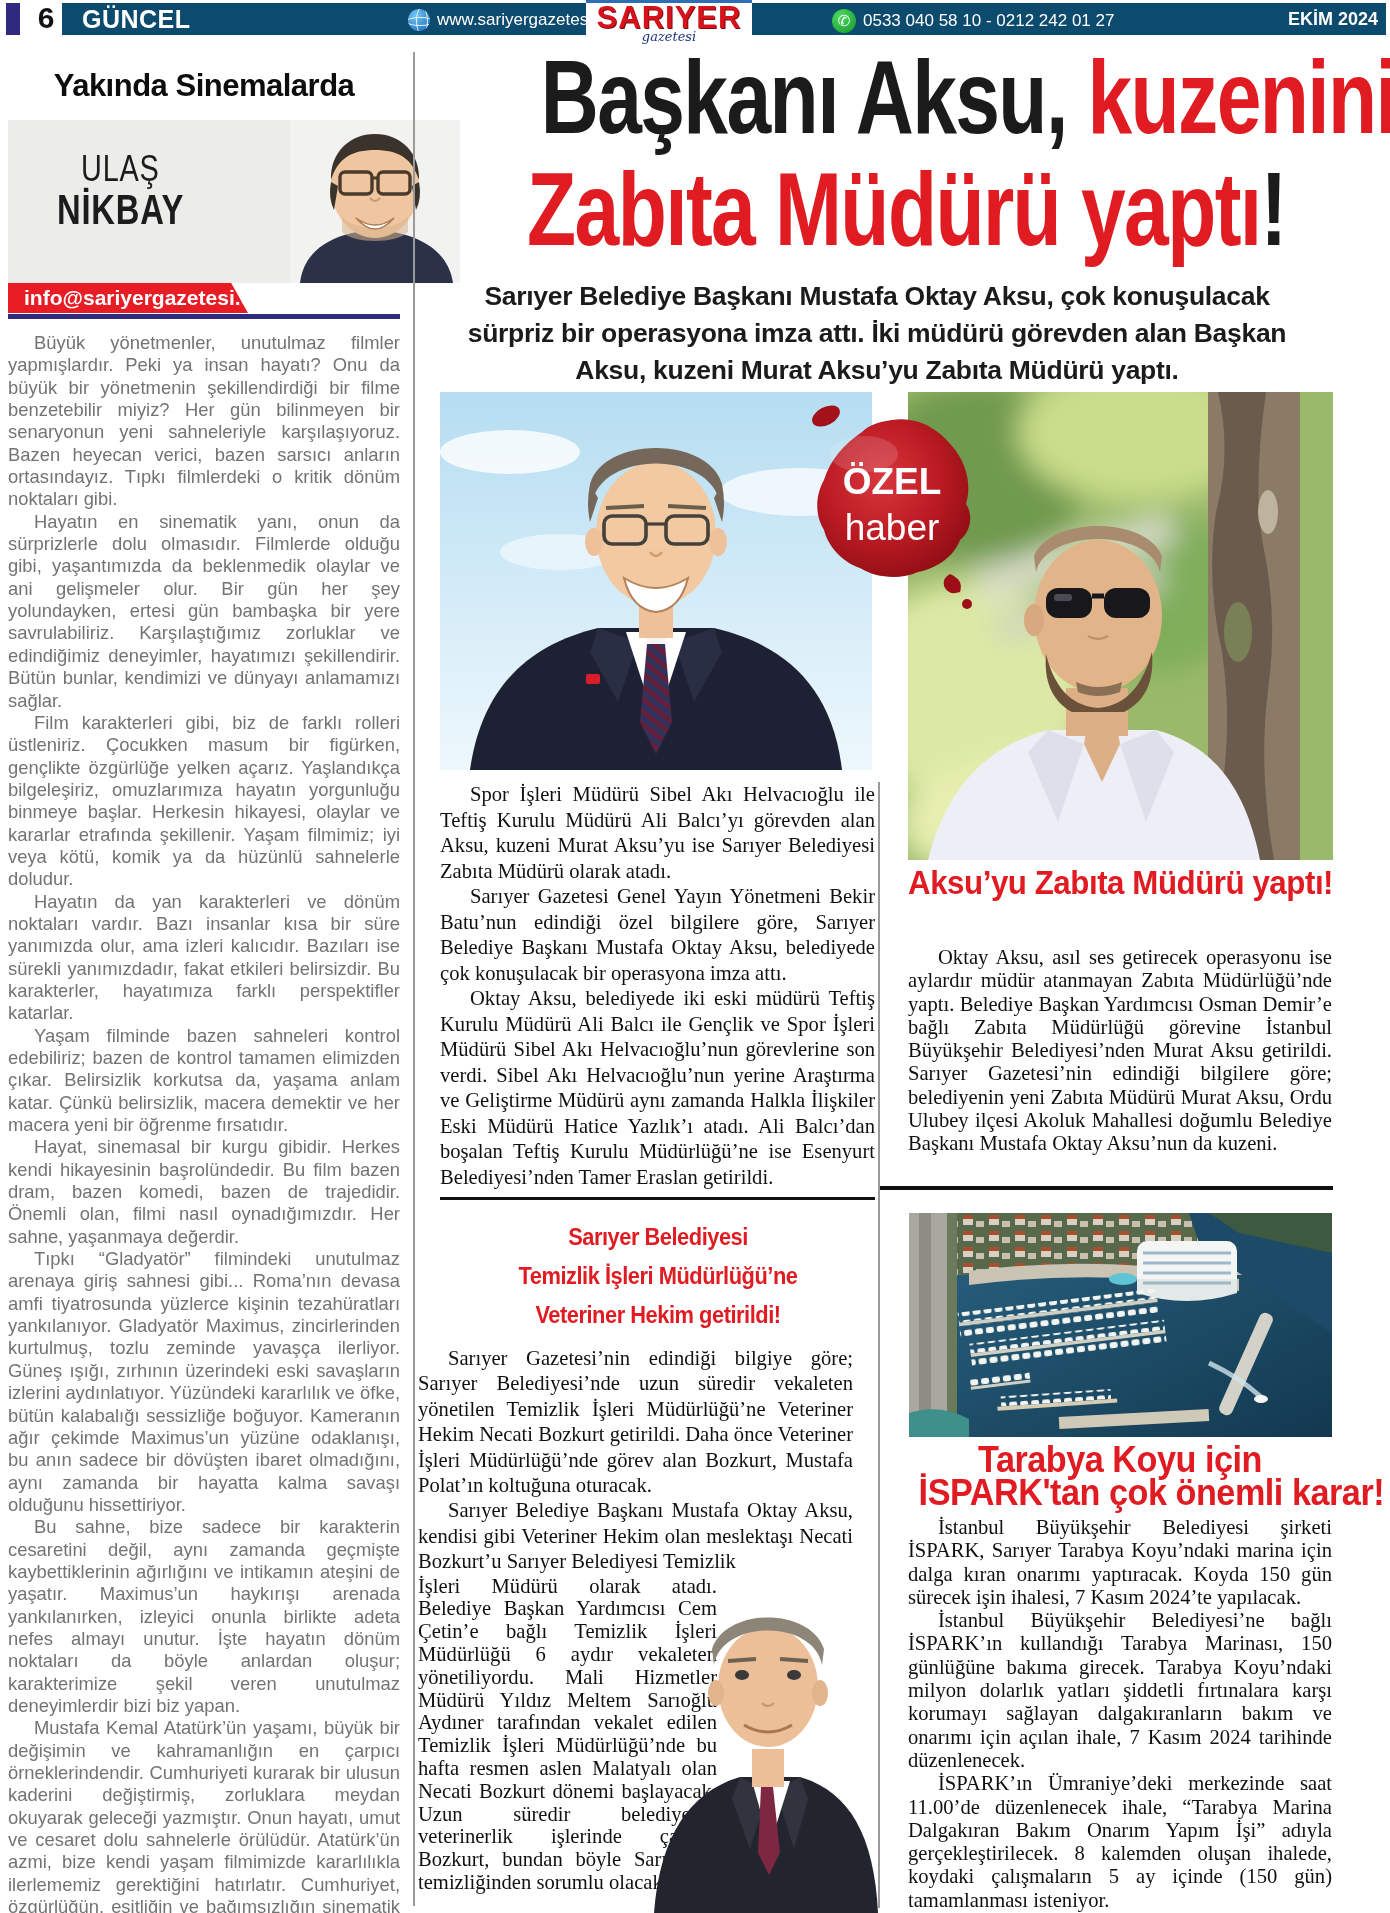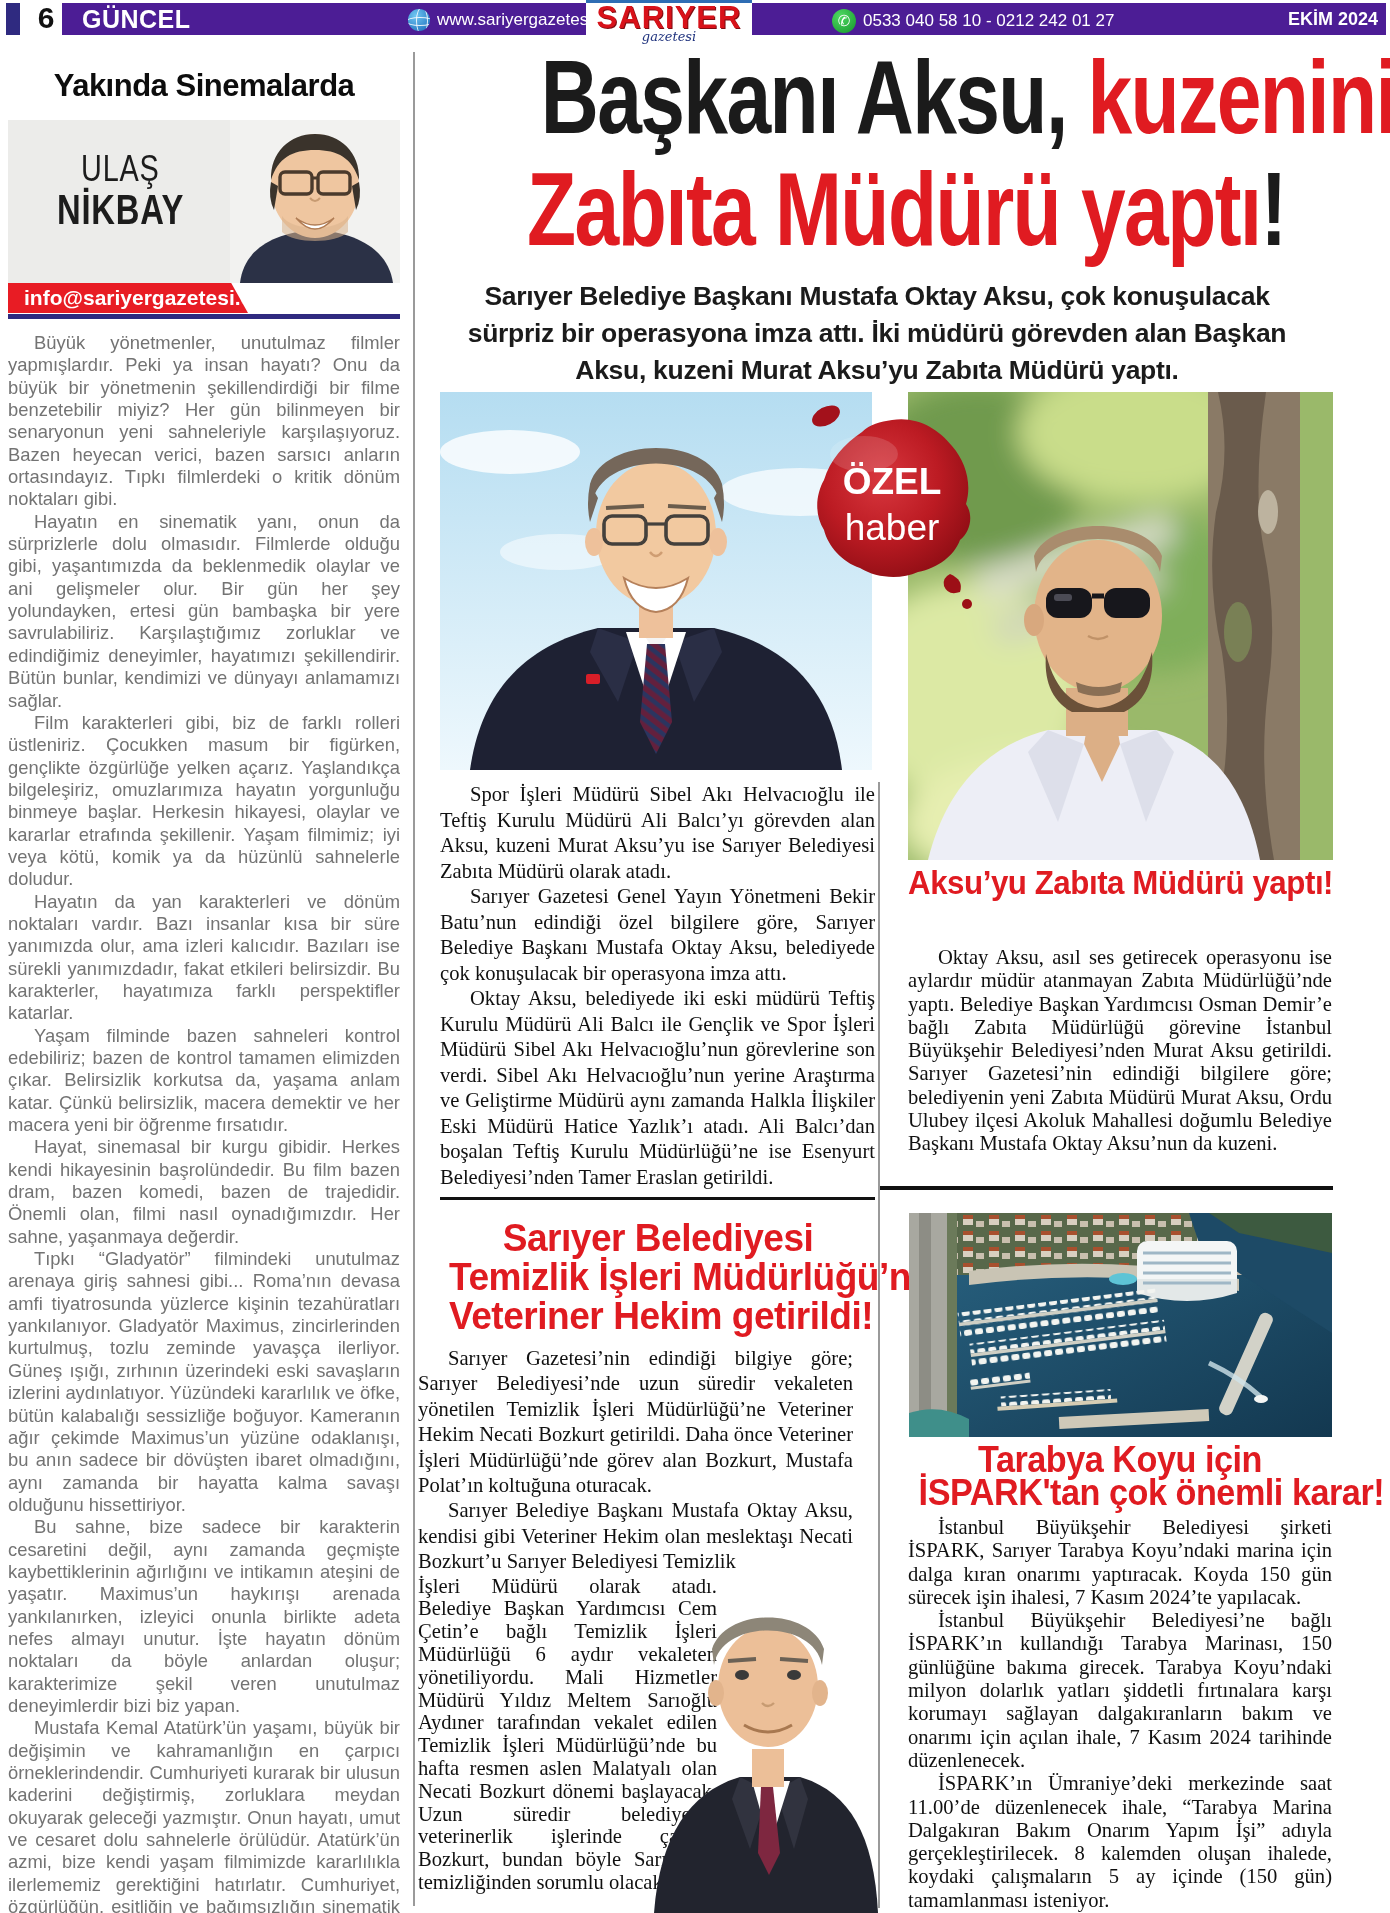--- a/index.html
+++ b/index.html
@@ -3,36 +3,36 @@
 <meta charset="utf-8">
 <style>
   * { margin:0; padding:0; box-sizing:border-box; }
   html,body { width:1390px; height:1913px; }
   body { position:relative; background:#ffffff; font-family:"Liberation Sans",sans-serif; color:#141414; overflow:hidden; }
 
   
   .topbar { position:absolute; left:4px; top:3px; width:1382px; height:32px; }
   .bar-stub { position:absolute; left:2px; top:0; width:14px; height:32px; background:#2f2a80; }
   .page-num { position:absolute; left:22px; top:-2px; width:40px; height:36px; font-size:30px; font-weight:bold; color:#111; text-align:center; }
-  .bar-main { position:absolute; left:58px; top:0; width:1324px; height:32px; background:#4c1d95; }
+  .bar-main { position:absolute; left:58px; top:0; width:1324px; height:32px; background:#0c4a6e; }
   .guncel { position:absolute; left:20px; top:2px; font-size:25px; font-weight:bold; color:#fff; letter-spacing:.5px; }
   .bar-item { position:absolute; top:6px; color:#fff; font-size:17px; display:flex; align-items:center; gap:7px; }
   .globe { width:22px; height:22px; border-radius:50%; background:radial-gradient(circle at 35% 30%,#6fc6f2,#1668b8); position:relative; overflow:hidden; flex:0 0 22px;}
   .globe:before { content:""; position:absolute; left:8px; top:-2px; width:10px; height:26px; border:1.5px solid rgba(255,255,255,.85); border-radius:50%; }
   .globe:after { content:""; position:absolute; left:-2px; top:8px; width:26px; height:7px; border:1.5px solid rgba(255,255,255,.85); border-radius:50%; }
   .wapp { width:24px; height:24px; border-radius:50%; background:radial-gradient(circle at 35% 30%,#4fd862,#14962b); color:#fff; font-size:15px; line-height:24px; text-align:center; flex:0 0 24px;}
   .logo-box { position:absolute; left:582px; top:-3px; width:166px; height:40px; background:#fff; border-top:3px solid #2f6db4; text-align:center; }
   .logo-title { font-size:31px; font-weight:bold; color:#d8121a; letter-spacing:1px; line-height:30px; font-family:Liberation Sans, sans-serif; text-shadow:1px 1px 0 #7e0b10; }
   .logo-sub { font-size:13px; color:#20337e; font-family:"DejaVu Serif",serif; font-style:italic; line-height:8px; }
   .bar-date { position:absolute; right:8px; top:6px; color:#fff; font-size:18px; font-weight:bold; }
 
   
   .cin-col { position:absolute; left:8px; top:48px; width:392px;margin-top:20px; }
   .cin-title { text-align:center; font-size:31px; font-weight:bold; color:#0d0d0d; letter-spacing:-.5px; }
-  .author-box { position:absolute; left:0; top:52px; width:392px; height:163px; background:#ececea; overflow:hidden;padding-left:26px; }
+  .author-box { position:absolute; left:0; top:52px; width:452px; height:163px; background:#ececea; overflow:hidden;padding-left:26px; }
   .author-names { position:absolute; left:0; top:28px; width:225px; text-align:center; color:#1c1c1c; }
   .a-first { font-size:37px; letter-spacing:1px; display:inline-block; transform:scaleX(.78); }
   .a-last  { font-size:42px; font-weight:bold; letter-spacing:1px; display:inline-block; transform:scaleX(.78); margin-top:-4px;}
   .author-photo { position:absolute; right:0; top:0; width:170px; height:163px; }
   .email-bar { position:absolute; left:0; top:215px; width:240px; height:30px; background:#e81c24; clip-path:polygon(0 0,93% 0,100% 100%,0 100%); display:flex; align-items:center; }
   .email-bar span { color:#fff; font-weight:bold; font-size:21px; padding-left:16px; }
   .navy-rule { position:absolute; left:0; top:246px; width:392px; height:5px; background:#2f2a80; }
   .cin-body { position:absolute; left:0; top:264px; width:392px; height:1598px; font-size:18.4px; line-height:22.35px; text-align:justify; color:#737373; overflow:hidden; }
   .cin-body p { text-indent:26px; }
 
@@ -56,21 +56,21 @@
   .mid-body p, .serifp { text-indent:30px; }
   .hrule-mid { position:absolute; left:440px; top:1197px; width:435px; height:3px; background:#111; }
   .hrule-right { position:absolute; left:880px; top:1186px; width:453px; height:4px; background:#111; }
 
   
   .sb-head { position:absolute; left:908px; top:862px; width:430px; font-size:34px; line-height:40px; font-weight:bold; color:#e01b21; letter-spacing:-.5px; }
   .sb-head .in { display:inline-block; transform:scaleX(.92); transform-origin:left; white-space:nowrap; }
   .sb-body { position:absolute; left:908px; top:946px; width:424px; height:236px; font-family:"Liberation Serif","DejaVu Serif",serif; font-size:20.6px; line-height:23.3px; text-align:justify; color:#101010; }
 
   
-  .vet-head { position:absolute; left:438px; top:1218px; width:440px; text-align:center; font-size:39px; line-height:39px; font-weight:bold; color:#e01b21; letter-spacing:-.5px;}
+  .vet-head { position:absolute; left:438px; top:1218px; width:440px; text-align:center; font-size:23px; line-height:39px; font-weight:bold; color:#e01b21; letter-spacing:-.5px;}
   .vet-head div { transform:scaleX(.95); transform-origin:center; white-space:nowrap; }
   .vet-body { position:absolute; left:418px; top:1346px; width:435px; font-family:"Liberation Serif","DejaVu Serif",serif; font-size:20.6px; line-height:25.4px; text-align:justify; color:#101010; }
   .vet-narrow { width:299px; line-height:22.8px; }
   .bozkurt-photo { position:absolute; left:648px; top:1553px; width:232px; height:360px; z-index:2; }
 
   
   .marina-photo { left:909px; top:1213px; width:423px; height:224px; }
   .isp-head { position:absolute; left:908px; top:1443px; width:424px; text-align:center; font-size:36px; line-height:33px; font-weight:bold; color:#e01b21; letter-spacing:-.5px; }
   .isp-head div { transform:scaleX(.95); transform-origin:center; white-space:nowrap; }
   .isp-body { position:absolute; left:908px; top:1516px; width:424px; height:396px; font-family:"Liberation Serif","DejaVu Serif",serif; font-size:20.6px; line-height:23.3px; text-align:justify; color:#101010; overflow:hidden; }

